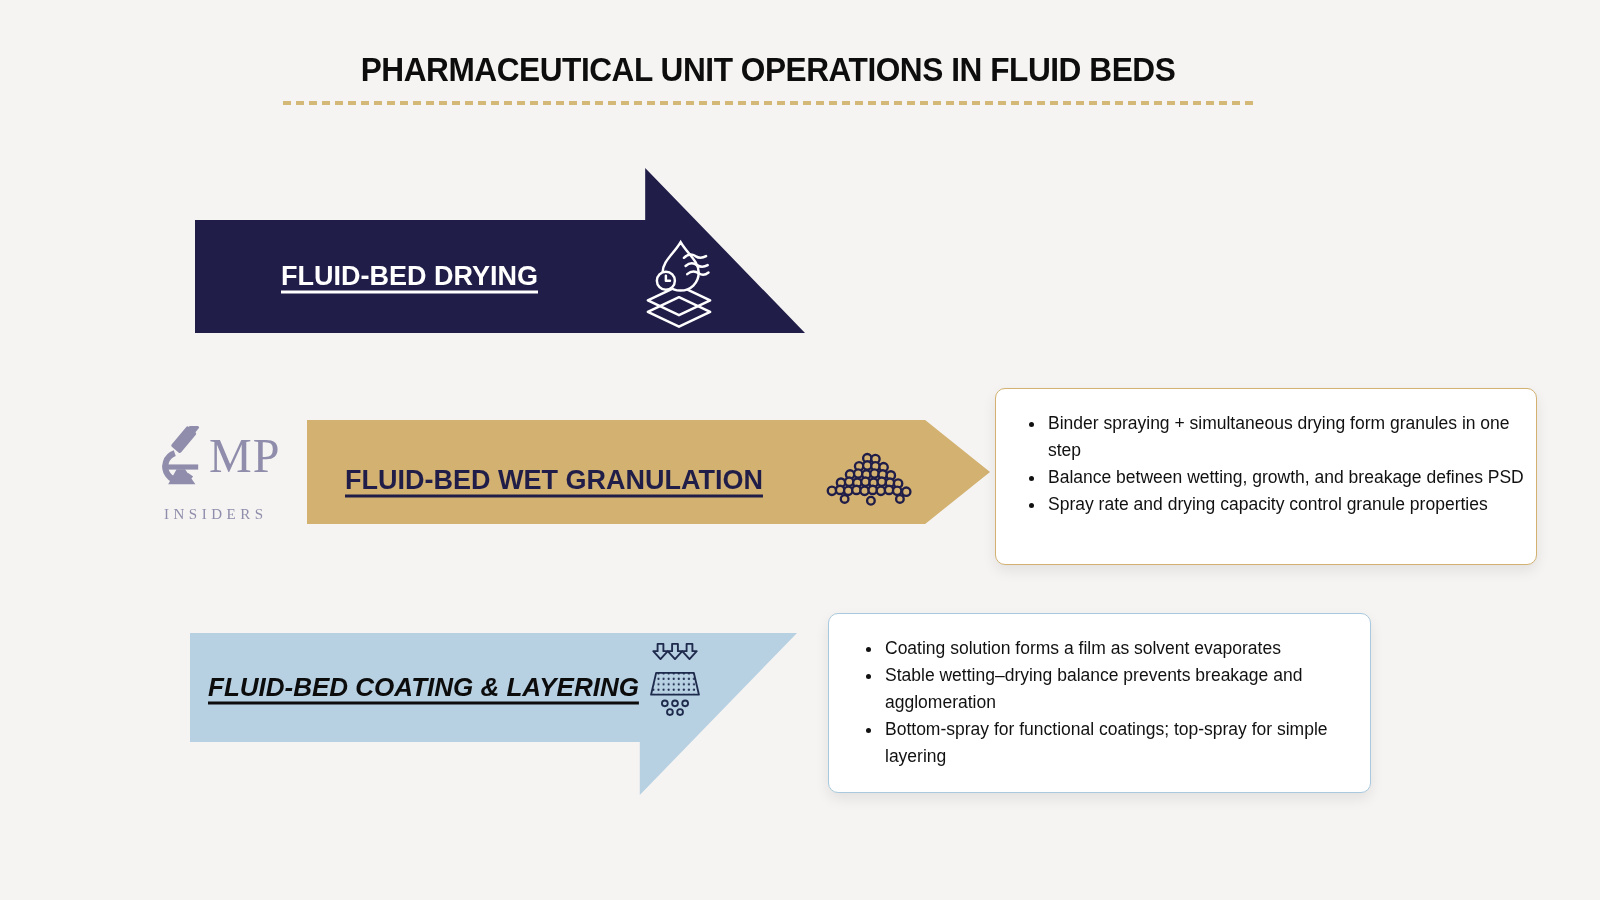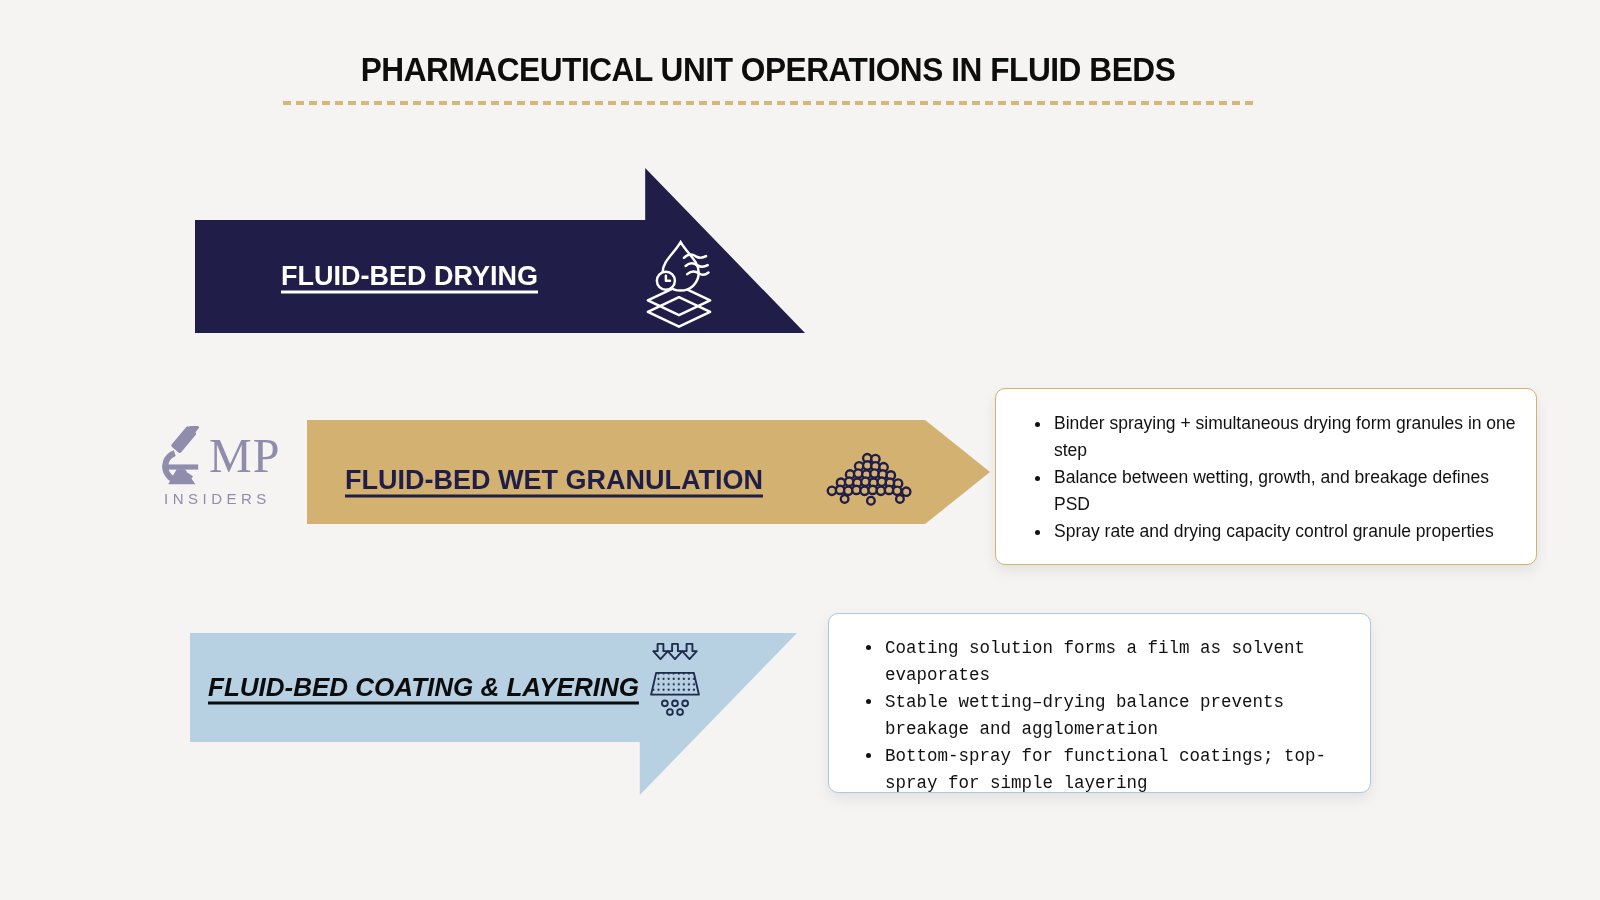--- a/index.html
+++ b/index.html
@@ -17,21 +17,21 @@
   }
   .dashes {
     margin-top:12px; height:4px; width:100%;
     background:repeating-linear-gradient(90deg, var(--dash) 0 8px, transparent 8px 13px);
   }
 
   
   .logo { position:absolute; left:156px; top:426px; width:150px; color:var(--logo); }
   .logo-row { display:flex; align-items:center; }
   .logo-mp { font-family:"Liberation Serif", serif; font-size:48px; line-height:1; margin-left:-7px; letter-spacing:1px; }
-  .logo-sub { font-size:15px; letter-spacing:4.5px; margin-top:4px; padding-left:8px; }
+  .logo-sub { font-size:15px; letter-spacing:4.5px; margin-top:20px; padding-left:8px;font-family:Liberation Serif, serif; }
   .fill-logo { fill:var(--logo); }
   .stroke-logo { stroke:var(--logo); fill:none; }
 
   
   .arrow { position:absolute; }
   .arrow-label { position:absolute; font-weight:bold; white-space:nowrap;
     text-decoration:underline; text-decoration-thickness:2.5px; text-underline-offset:6px; }
 
   .arrow-1 { left:195px; top:168px; width:610px; height:165px; background:var(--navy);
     clip-path:polygon(0 31.5%, 73.8% 31.5%, 73.8% 0, 100% 100%, 0 100%); }
@@ -50,22 +50,22 @@
   .arrow-3 .arrow-label { left:18px; top:54px; transform:translateY(-50%);
     color:var(--label-black); font-size:26px; }
   .icon-coating { position:absolute; left:456px; top:9px; width:58px; height:85px; }
 
   
   .bullet-box { position:absolute; background:var(--box-bg); border-radius:10px;
     box-shadow:0 6px 14px rgba(0,0,0,0.08); }
   .bullet-box ul { margin:0; padding-left:40px; font-size:17.5px; line-height:27px; color:var(--bullet-text); }
   .bullet-box li { margin:0; padding-left:2px; }
   .box-1 { left:910px; top:172px; width:570px; height:166px; border:2px solid var(--box1-border); padding:26px 16px 0 16px; }
-  .box-2 { left:995px; top:388px; width:542px; height:177px; border:1.5px solid var(--box2-border); padding:21px 10px 0 16px; }
-  .box-3 { left:828px; top:613px; width:543px; height:180px; border:1.5px solid var(--box3-border); padding:21px 10px 0 14px;font-family:Liberation Mono, monospace; }
+  .box-2 { left:995px; top:388px; width:542px; height:177px; border:1.5px solid var(--box2-border); padding:21px 10px 0 10px; }
+  .box-3 { left:828px; top:613px; width:543px; height:180px; border:1.5px solid var(--box3-border); padding:21px 10px 0 14px; }
 
   
   .st-w { fill:none; stroke:var(--label-light); stroke-width:3; stroke-linecap:round; stroke-linejoin:round; }
   .st-w-fill { fill:var(--navy); stroke:var(--label-light); stroke-width:3; }
   .gr { fill:var(--gold); stroke:var(--navy); stroke-width:2.6; }
   .st-d { fill:none; stroke:var(--icon-dark); stroke-width:2.6; stroke-linejoin:round; }
 </style>
 </head>
 <body>
 

